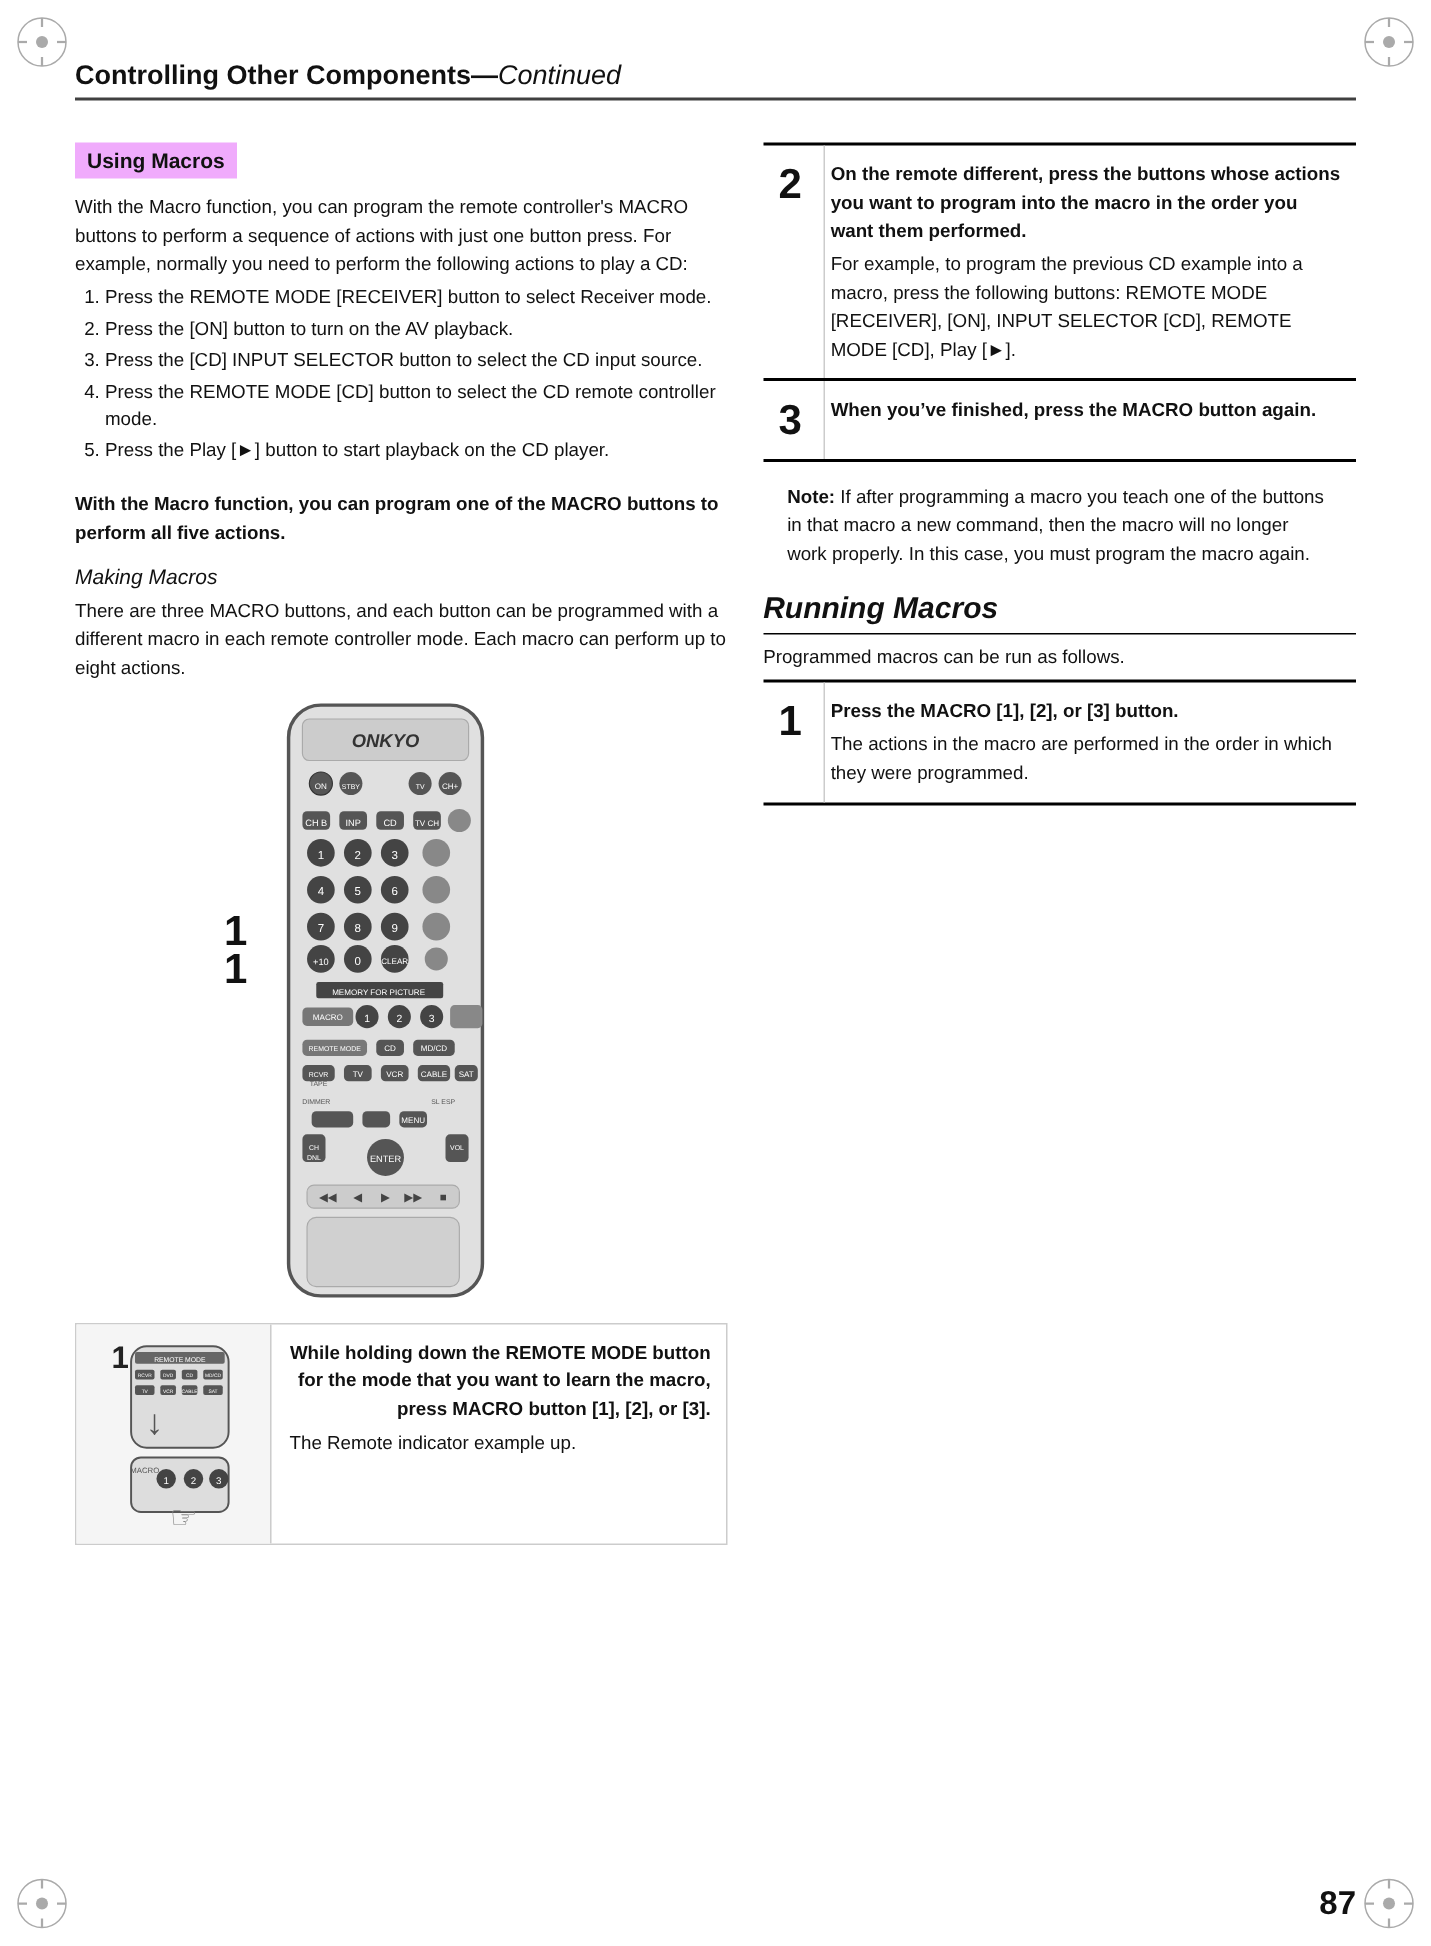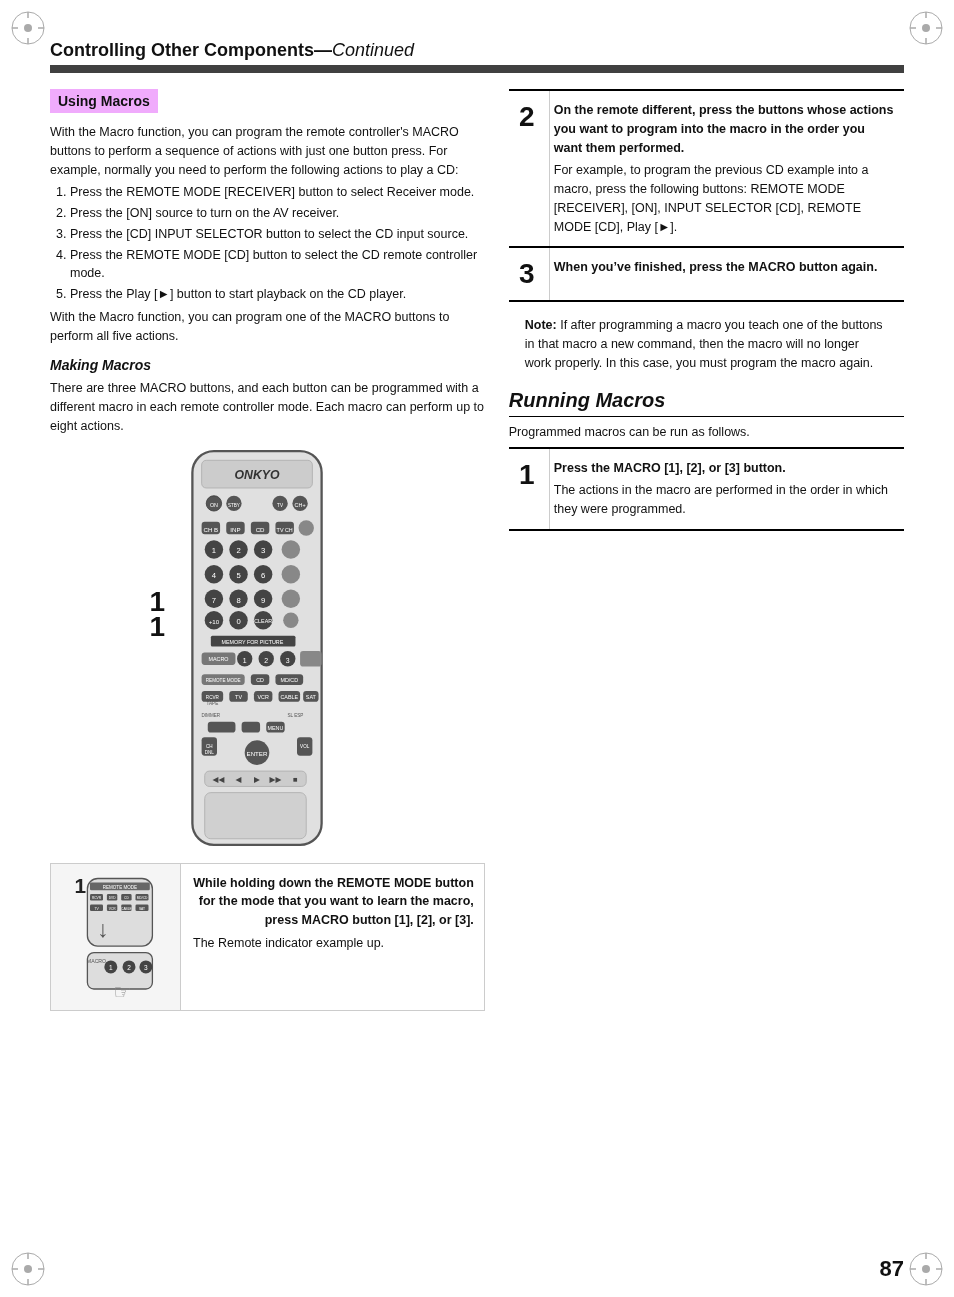--- a/index.html
+++ b/index.html
@@ -26,23 +26,23 @@
       height: 40px;
     }
     .corner svg { width: 100%; height: 100%; }
     .corner-tl { top: 8px; left: 8px; }
     .corner-tr { top: 8px; right: 8px; }
     .corner-bl { bottom: 8px; left: 8px; }
     .corner-br { bottom: 8px; right: 8px; }
 
     
     .page-header {
-      border-bottom: 8px solid #404040;
+      border-bottom: 2px solid #404040;
       padding-bottom: 4px;
-      margin-bottom: 16px;
+      margin-bottom: 28px;
     }
     .page-header-title {
       font-size: 18px;
       font-weight: bold;
     }
     .page-header-title em {
       font-style: italic;
       font-weight: normal;
     }
 
@@ -79,21 +79,21 @@
       margin-left: 20px;
       margin-top: 4px;
     }
     .section-body ol li {
       margin-bottom: 2px;
     }
 
     
     .subheading {
       font-style: italic;
-      font-weight: bold;
+      font-weight: normal;
       font-size: 14px;
       margin-bottom: 6px;
     }
 
     
     .remote-img-container {
       display: flex;
       justify-content: center;
       margin: 10px 0 12px 0;
     }
@@ -276,26 +276,26 @@
       
       <div class="using-macros-box">
         <span class="using-macros-box-title">Using Macros</span>
       </div>
 
       
       <div class="section-body">
         <p>With the Macro function, you can program the remote controller's MACRO buttons to perform a sequence of actions with just one button press. For example, normally you need to perform the following actions to play a CD:</p>
         <ol>
           <li>Press the REMOTE MODE [RECEIVER] button to select Receiver mode.</li>
-          <li>Press the [ON] source to turn on the AV receiver.</li>
+          <li>Press the [ON] button to turn on the AV playback.</li>
           <li>Press the [CD] INPUT SELECTOR button to select the CD input source.</li>
           <li>Press the REMOTE MODE [CD] button to select the CD remote controller mode.</li>
           <li>Press the Play [►] button to start playback on the CD player.</li>
         </ol>
-        <p style="margin-top:4px;">With the Macro function, you can program one of the MACRO buttons to perform all five actions.</p>
+        <p style="margin-top:17px;font-weight:bold;">With the Macro function, you can program one of the MACRO buttons to perform all five actions.</p>
       </div>
 
       
       <div class="subheading">Making Macros</div>
       <div class="section-body">
         <p>There are three MACRO buttons, and each button can be programmed with a different macro in each remote controller mode. Each macro can perform up to eight actions.</p>
       </div>
 
       
       <div class="remote-img-container">

